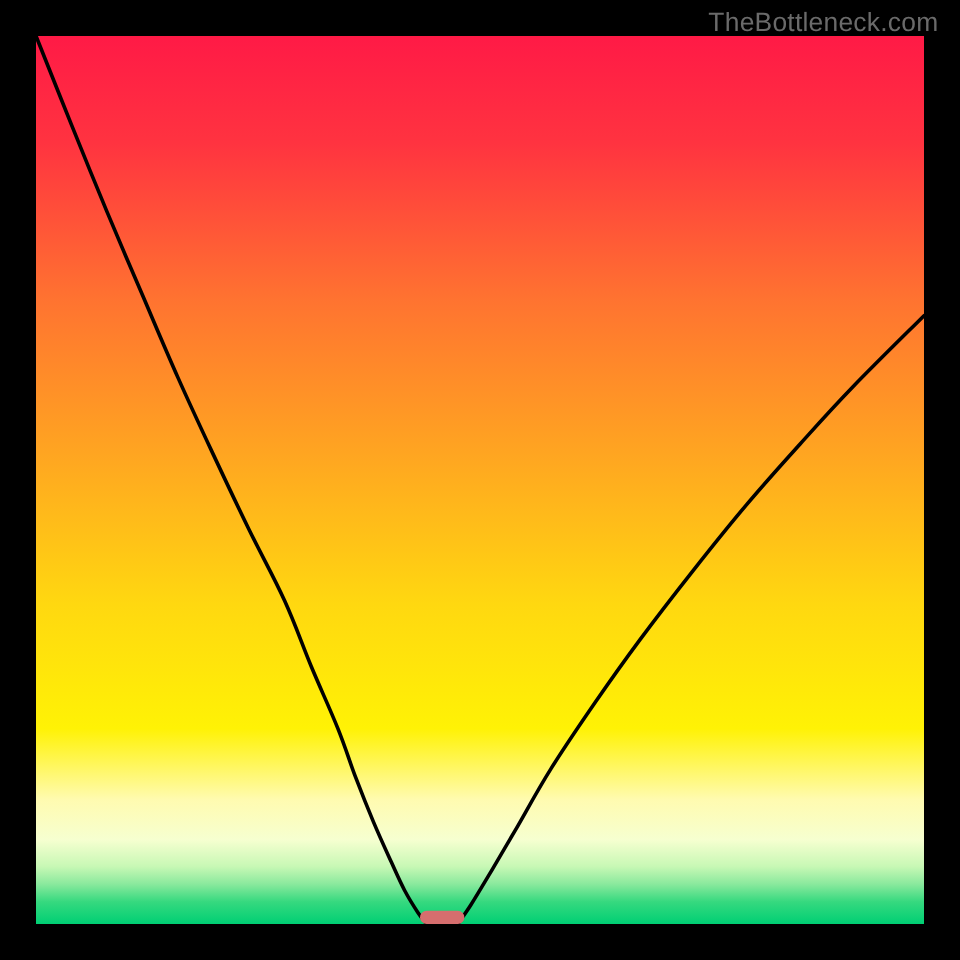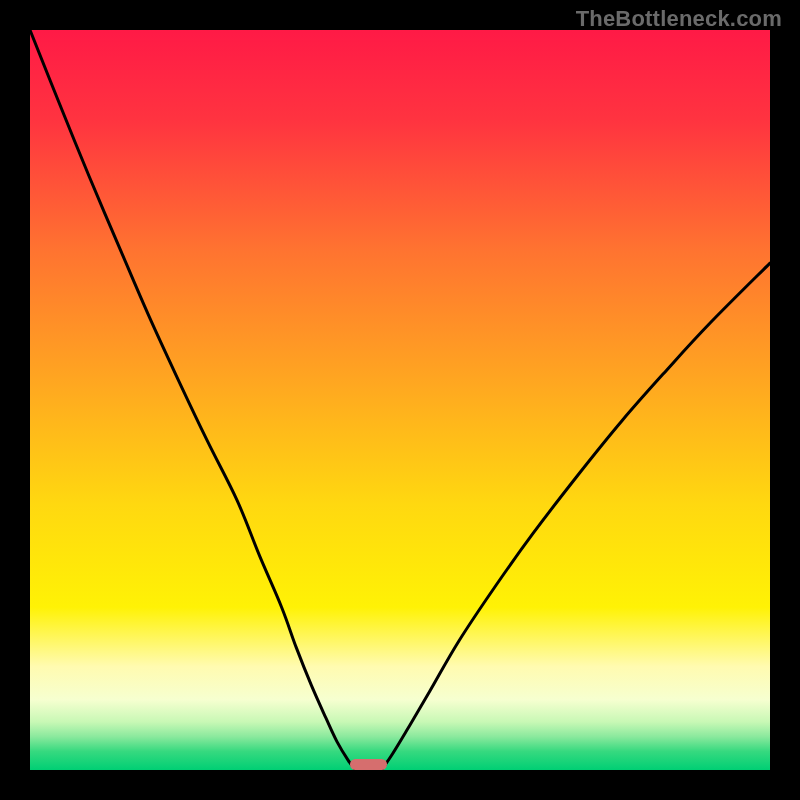--- a/index.html
+++ b/index.html
@@ -9,21 +9,20 @@
     height: 800px;
     background: #000;
     overflow: hidden;
     font-family: Arial, Helvetica, sans-serif;
   }
   .frame {
     position: relative;
     width: 800px;
     height: 624px;
     background: #000;
-    font-weight: bold;
   }
   .watermark {
     position: absolute;
     top: 6px;
     right: 18px;
     color: #6a6a6a;
     font-size: 22px;
     letter-spacing: 0.2px;
     z-index: 10;
     user-select: none;

